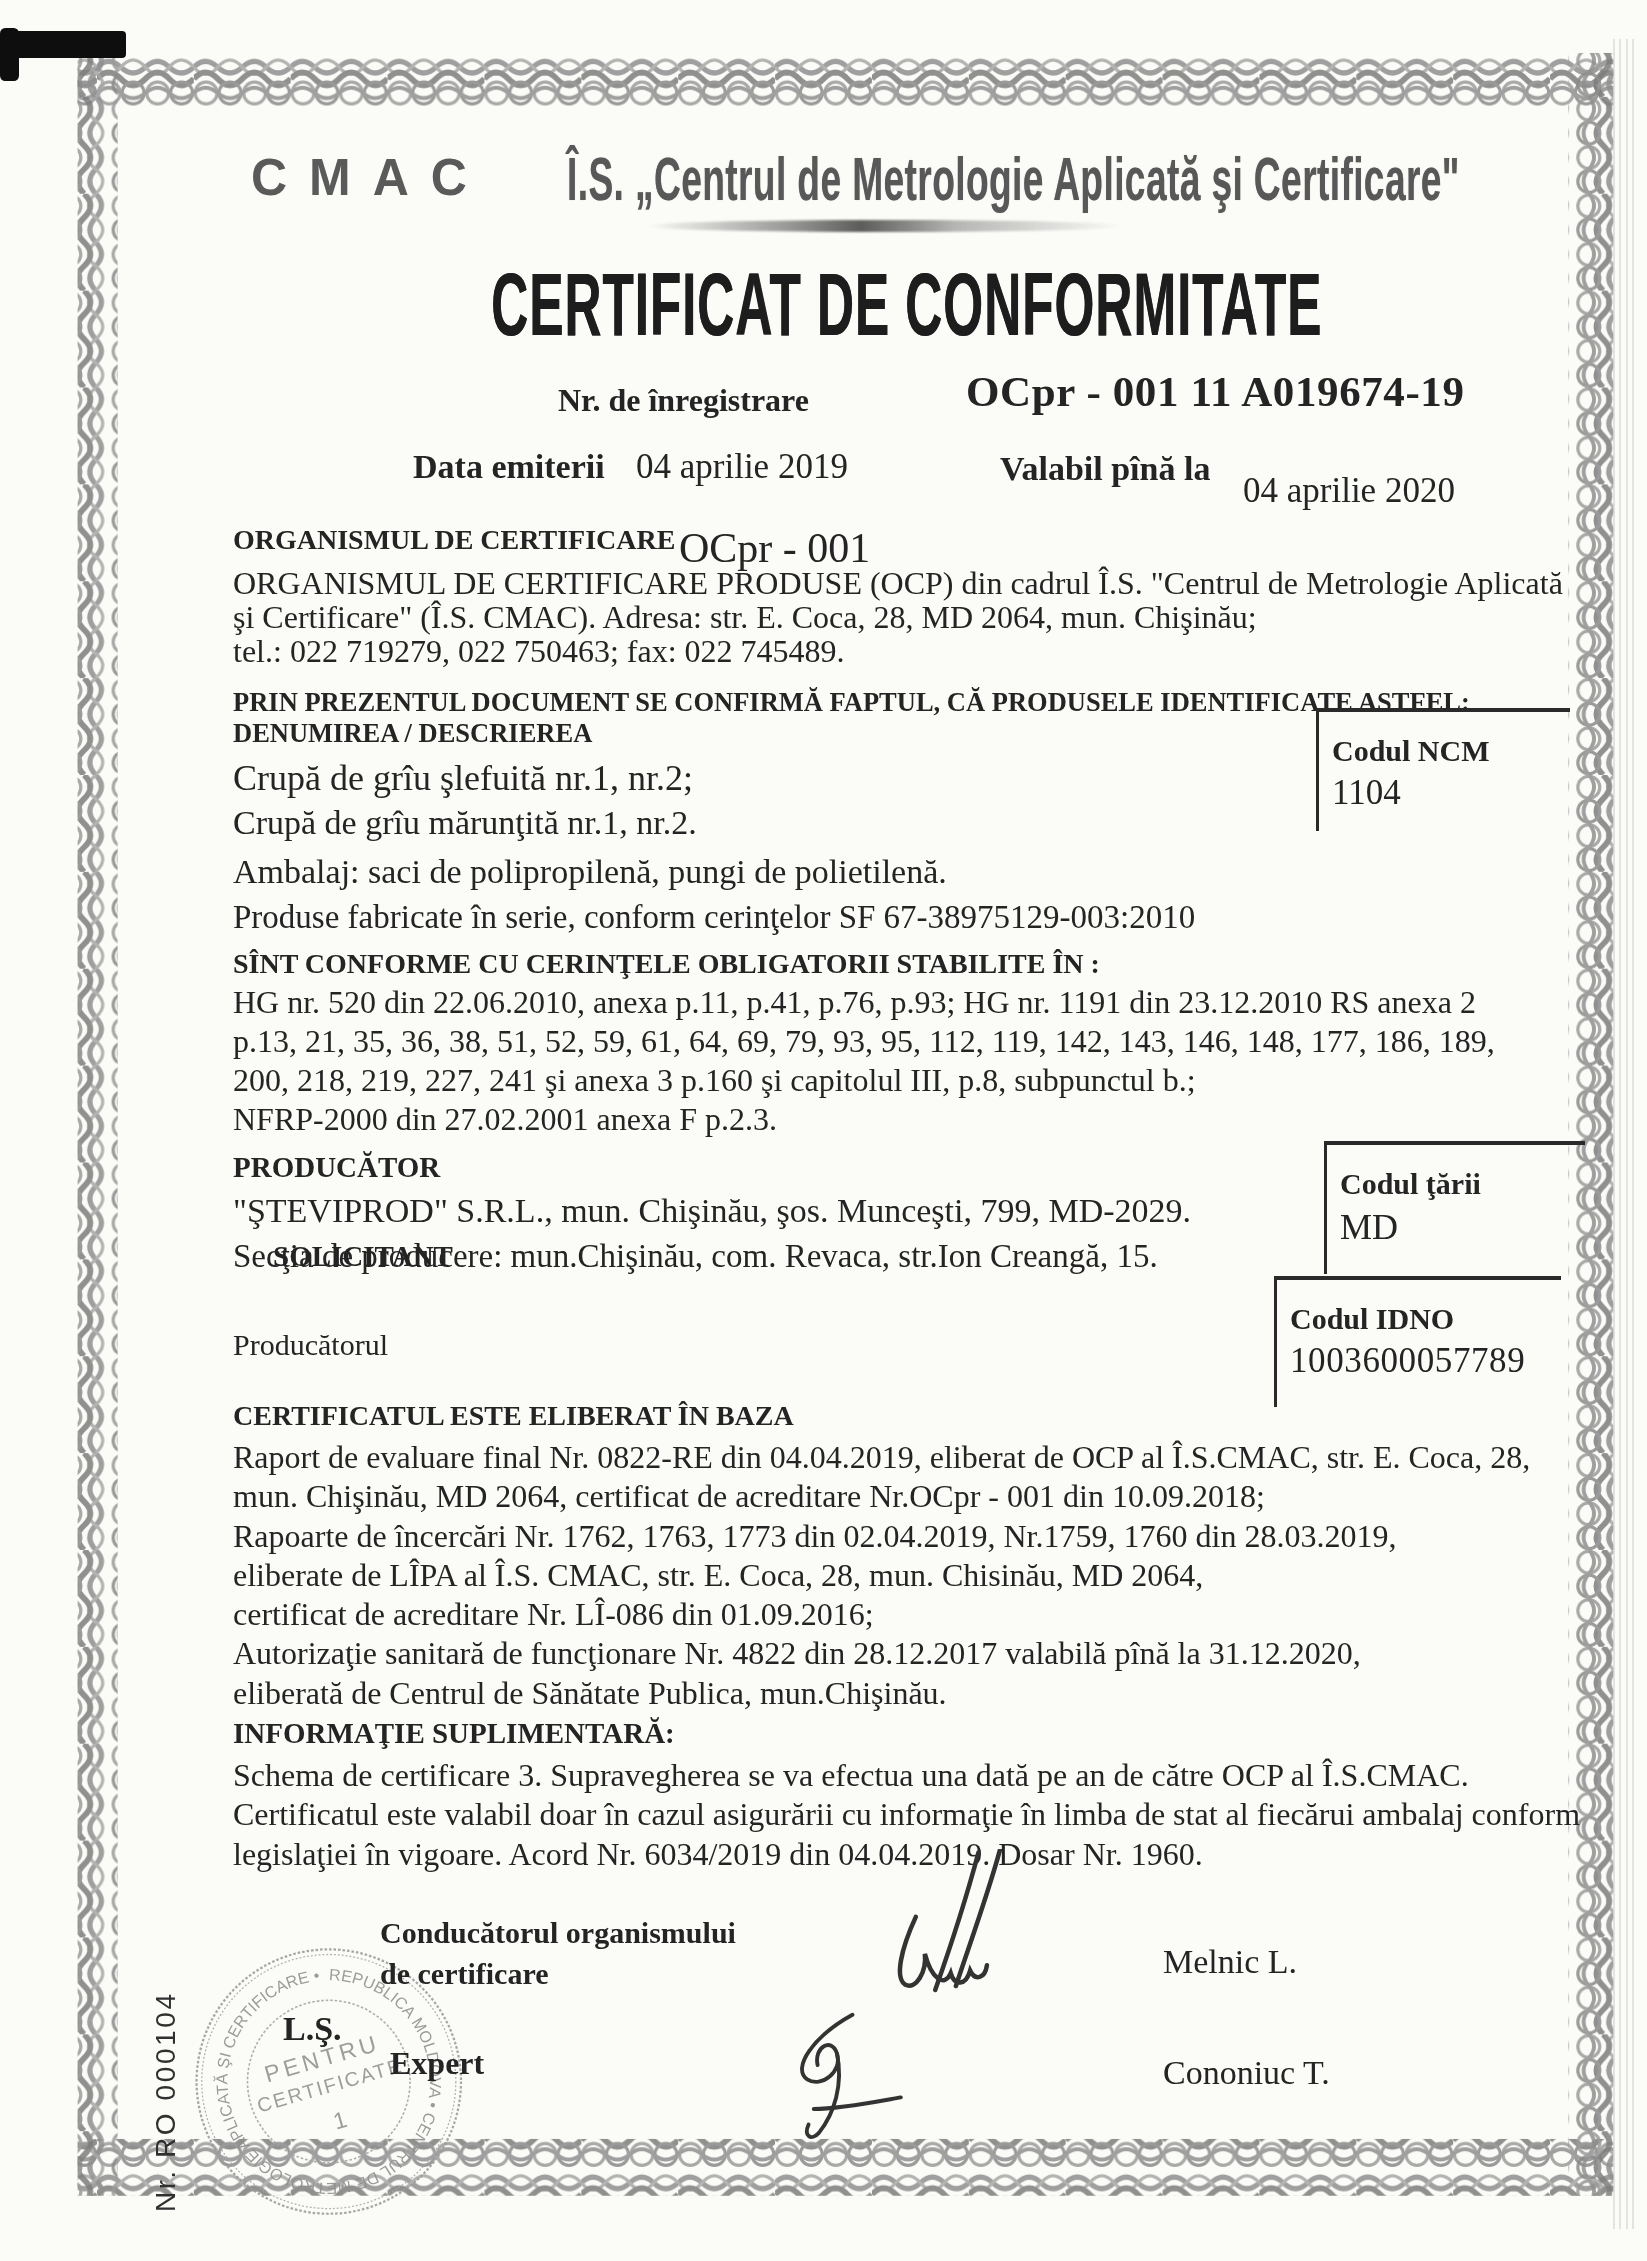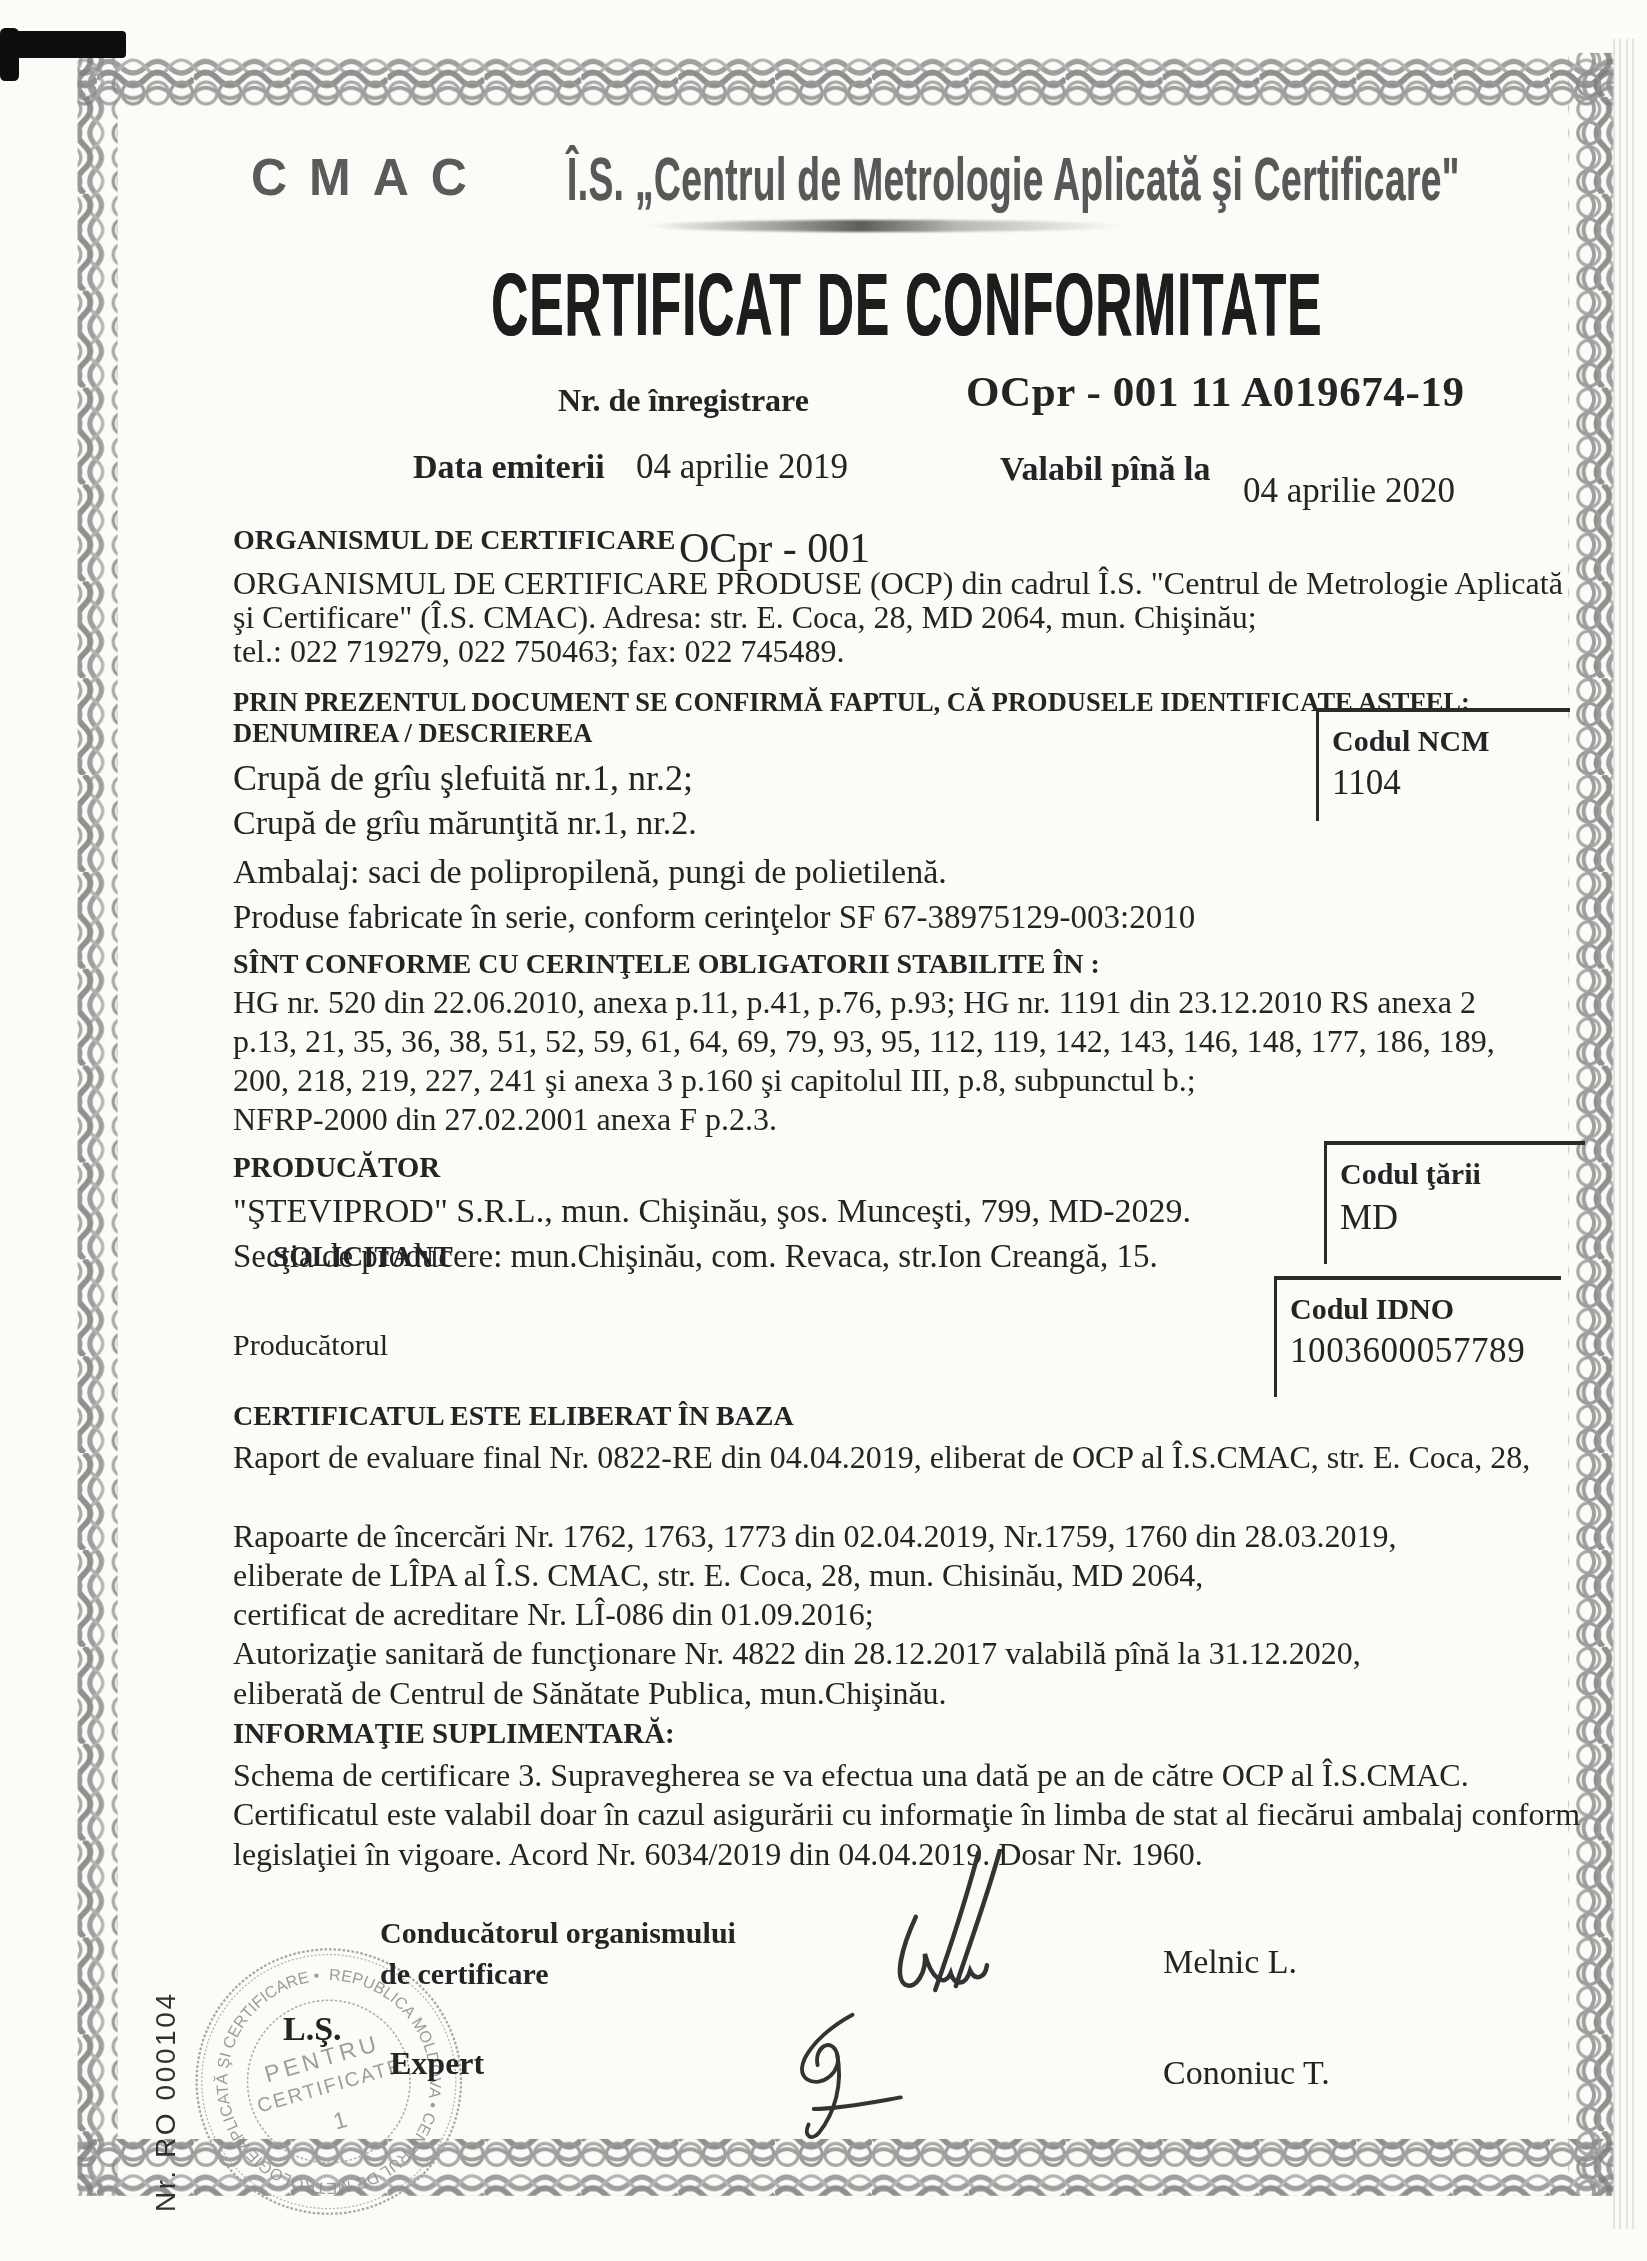--- a/index.html
+++ b/index.html
@@ -38,21 +38,21 @@
     left:491px;top:253px;font-size:89px;font-weight:bold;
     font-family:"Liberation Sans",sans-serif;color:#1d1d1d;
     transform:scaleX(.58);transform-origin:left top;
     letter-spacing:1.3px;text-shadow:0.6px 0 0 #3a3a3a;
   }
 
   .codebox{
     position:absolute;
     border-top:4.5px solid #2a2a2a;
     border-left:3.2px solid #2a2a2a;
-    padding:12px 0 0 13px;
+    padding:22px 0 0 13px;
     background:transparent;
   }
   .codebox .lbl{font-weight:bold;font-size:30px;}
   .codebox .val{font-size:35px;margin-top:5.2px;}
 
   .line50{font-size:32px;}
   .streaks{
     left:1613px;top:39px;width:26px;height:2190px;
     background:repeating-linear-gradient(90deg,rgba(120,120,120,.22) 0 1.9px,rgba(0,0,0,0) 1.9px 6.5px);
     filter:blur(0.6px);opacity:.8;
@@ -156,20 +156,21 @@
   <div class="abs serif b" style="left:233px;top:1240px;font-size:29px;margin-left:40px;">SOLICITANT</div>
   <div class="abs serif" style="left:233px;top:1328px;font-size:30px;">Producătorul</div>
 
   <div class="codebox" style="left:1274px;top:1276px;width:271px;height:105px;">
     <div class="serif lbl">Codul IDNO</div>
     <div class="serif val" style="letter-spacing:0.6px;">1003600057789</div>
   </div>
 
   <div class="abs serif b" style="left:233px;top:1400px;font-size:28px;">CERTIFICATUL ESTE ELIBERAT ÎN BAZA</div>
   <div class="abs serif line50" style="left:233px;top:1439px;">Raport de evaluare final Nr. 0822-RE din 04.04.2019,  eliberat de OCP al Î.S.CMAC, str. E. Coca, 28,</div>
+  <div class="abs serif line50" style="left:233px;top:1478px;">mun. Chişinău, MD 2064,  certificat de acreditare Nr.OCpr - 001 din 10.09.2018;</div>
   <div class="abs serif line50" style="left:233px;top:1518px;">Rapoarte de încercări Nr. 1762, 1763, 1773 din 02.04.2019, Nr.1759, 1760 din 28.03.2019,</div>
   <div class="abs serif line50" style="left:233px;top:1557px;">eliberate de LÎPA al Î.S. CMAC, str. E. Coca, 28, mun. Chisinău, MD 2064,</div>
   <div class="abs serif line50" style="left:233px;top:1596px;">certificat de acreditare Nr. LÎ-086 din  01.09.2016;</div>
   <div class="abs serif line50" style="left:233px;top:1635px;">Autorizaţie sanitară de funcţionare Nr. 4822 din 28.12.2017 valabilă pînă la 31.12.2020,</div>
   <div class="abs serif line50" style="left:233px;top:1675px;">eliberată de Centrul de Sănătate Publica, mun.Chişinău.</div>
 
   <div class="abs serif b" style="left:233px;top:1717px;font-size:29px;">INFORMAŢIE SUPLIMENTARĂ:</div>
   <div class="abs serif line50" style="left:233px;top:1757px;">Schema de certificare 3. Supravegherea se va efectua una dată pe an de către OCP al Î.S.CMAC.</div>
   <div class="abs serif line50" style="left:233px;top:1796px;">Certificatul este valabil doar în cazul asigurării  cu informaţie în limba de stat al fiecărui ambalaj conform</div>
   <div class="abs serif line50" style="left:233px;top:1836px;">legislaţiei în vigoare. Acord Nr. 6034/2019 din 04.04.2019. Dosar Nr. 1960.</div>

